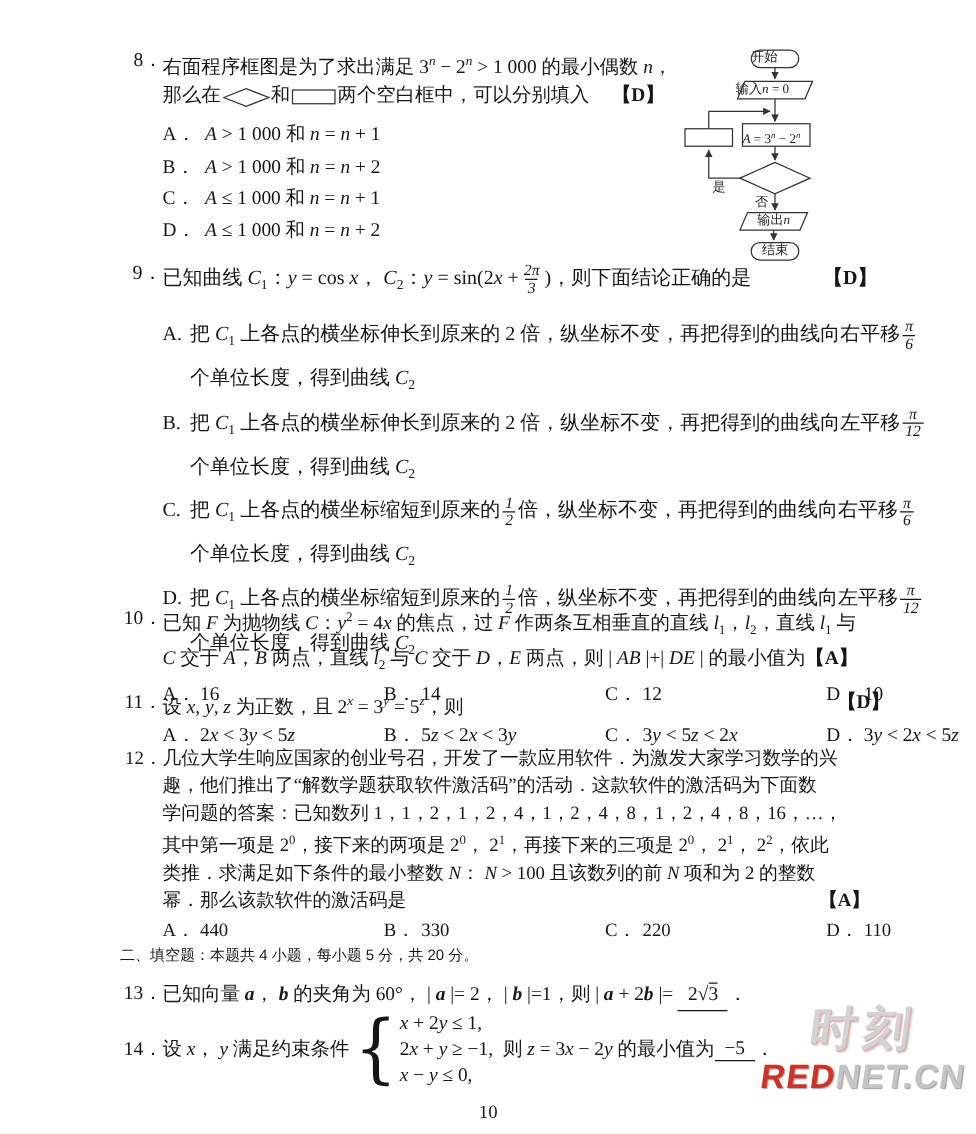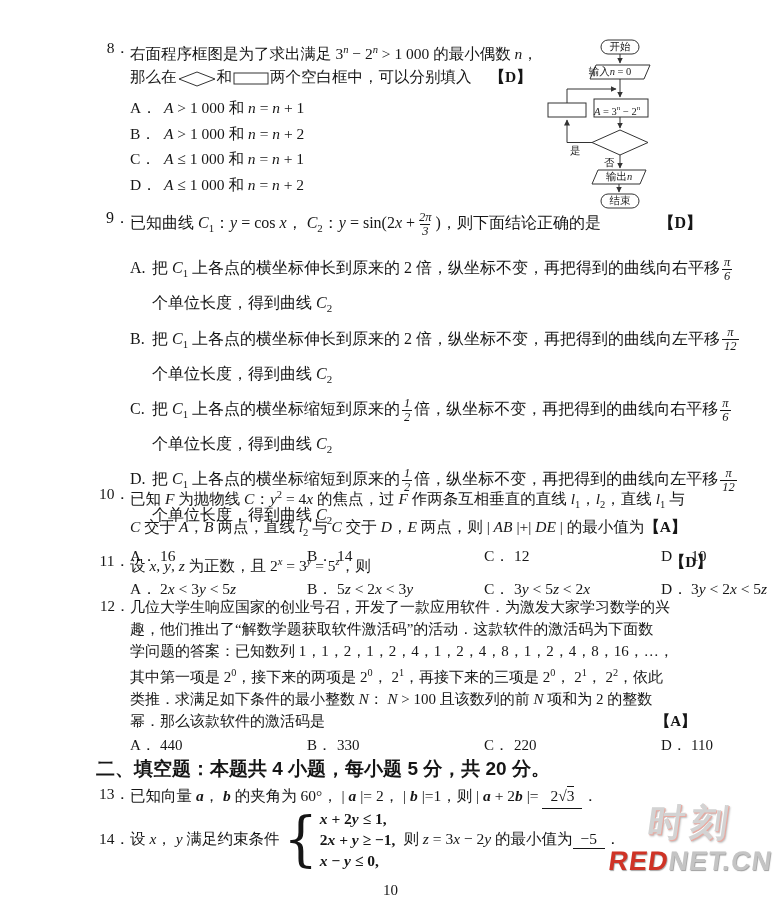--- a/index.html
+++ b/index.html
@@ -39,32 +39,32 @@
   .q10{left:96px;top:484px;width:616px;}
   .q11{left:96px;top:551px;width:616px;}
   .q12{left:96px;top:597px;width:600px;font-size:15px;}
   .q12 .line{line-height:21.8px;}
   .optrow{display:flex;line-height:22px;margin-top:1px;gap:48px;}
   .ocell{flex:0 0 129px;white-space:nowrap;}
   .ocell:last-child{flex:1 1 auto;}
   .ocell .olabel{min-width:30px;}
   
   .sec2{position:absolute;left:96px;top:756px;font-family:"Liberation Sans","DejaVu Sans",sans-serif;
-        font-weight:bold;font-size:19px;}
+        font-weight:normal;font-size:12px;}
   
   .q13{left:96px;top:784px;width:620px;}
   .q13 .line{line-height:24px;}
   .ul{display:inline-block;border-bottom:1px solid #161616;padding:0 8px;text-align:right;}
   .radicand{border-top:1px solid #161616;}
   .q14{left:96px;top:808px;width:640px;}
   .q14 .qbody{display:flex;align-items:center;}
   .brace{font-size:54px;font-weight:400;line-height:0.9;transform:scaleY(1.12);
          font-family:"DejaVu Serif",serif;margin:0 2px 0 4px;color:#161616;}
   .constraints{display:inline-block;}
-  .constraints .cline{line-height:21px;white-space:nowrap;font-weight:bold;}
+  .constraints .cline{line-height:21px;white-space:nowrap;}
   .q14 .mid{margin-left:8px;}
   
   .flowchart{position:absolute;left:540px;top:30px;width:170px;height:192px;}
   .flowchart svg{position:absolute;left:0;top:0;}
   .fc-label{position:absolute;font-size:10.5px;text-align:center;color:#222;line-height:14px;white-space:nowrap;}
   
   .pagenum{position:absolute;left:0;right:0;top:882px;text-align:center;font-size:15px;}
   
   .watermark{position:absolute;left:612px;top:798px;transform:skewX(-8deg);
              font-family:"Liberation Sans","DejaVu Sans",sans-serif;font-weight:bold;}
@@ -119,21 +119,21 @@
         <line x1="80" y1="24" x2="80" y2="33" marker-end="url(#arr)"></line>
         <line x1="80" y1="49" x2="80" y2="67" marker-end="url(#arr)"></line>
         <line x1="27" y1="59" x2="76" y2="59" marker-end="url(#arr)"></line>
         <line x1="80" y1="87" x2="80" y2="98" marker-end="url(#arr)"></line>
         <polyline points="52,112.5 27,112.5 27,90" marker-end="url(#arr)"></polyline>
         <line x1="27" y1="73" x2="27" y2="59"></line>
         <line x1="80" y1="125" x2="80" y2="138" marker-end="url(#arr)"></line>
         <line x1="79" y1="154" x2="79" y2="162" marker-end="url(#arr)"></line>
       </g>
     </svg>
-    <div class="fc-label" style="left:61px;top:10px;width:38px;">开始</div>
+    <div class="fc-label" style="left:61px;top:10px;width:18px;">开始</div>
     <div class="fc-label" style="left:40px;top:35px;width:60px;">输入<i>n</i> = 0</div>
     <div class="fc-label" style="left:54px;top:69px;width:32px;line-height:18px;"><i>A</i> = 3<sup><i>n</i></sup> − 2<sup><i>n</i></sup></div>
     <div class="fc-label" style="left:30px;top:114px;">是</div>
     <div class="fc-label" style="left:64px;top:126px;">否</div>
     <div class="fc-label" style="left:52px;top:140px;width:54px;">输出<i>n</i></div>
     <div class="fc-label" style="left:61px;top:164px;width:38px;">结束</div>
   </div>
 
   <div class="q q9">
     <div class="qrow">

